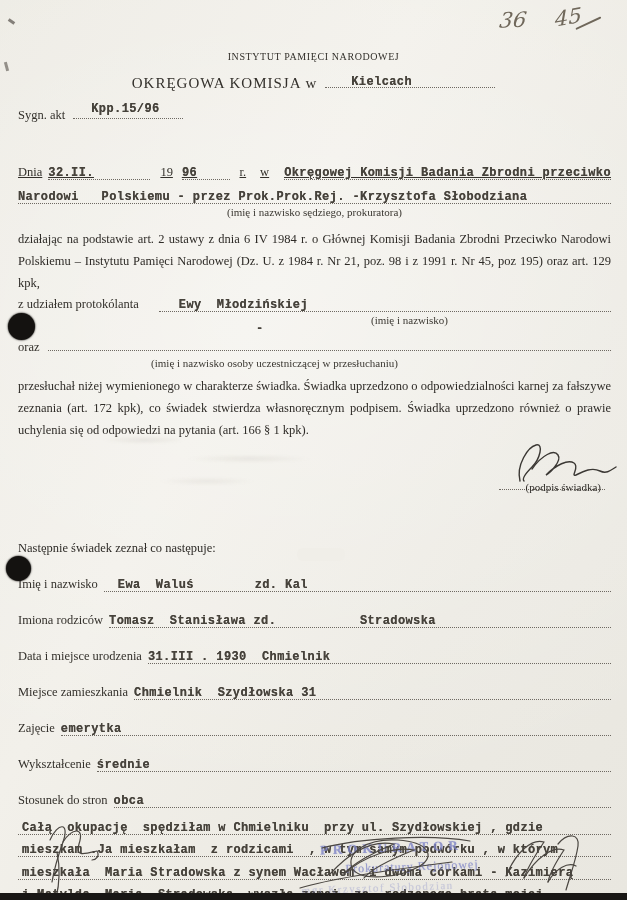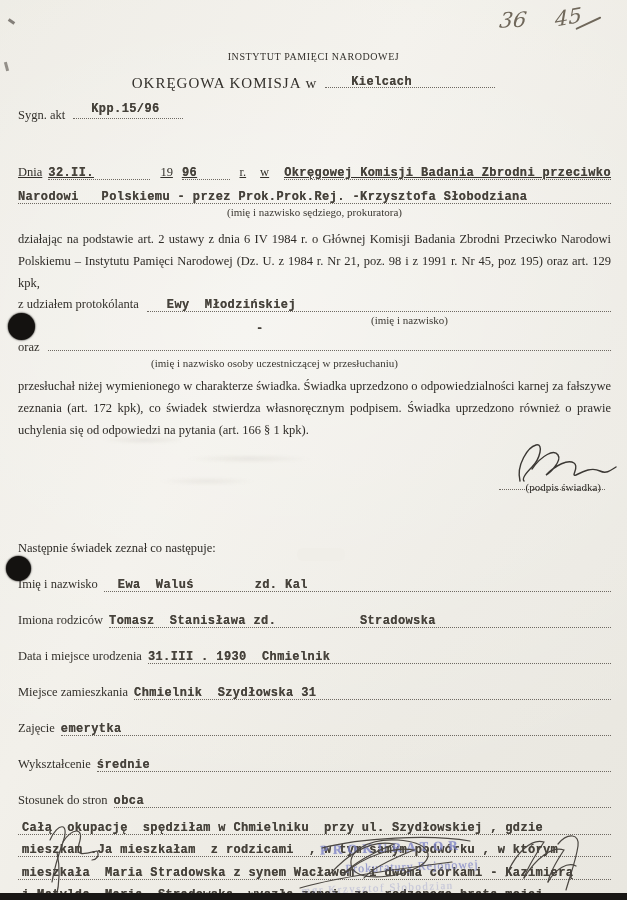--- a/index.html
+++ b/index.html
@@ -140,21 +140,21 @@
       <span class="dotfill">
         <span class="typed raised" style="left:18px;">Narodowi   Polskiemu - przez Prok.Prok.Rej. -Krzysztofa Słobodziana</span>
       </span>
     </div>
     <div class="caption">(imię i nazwisko sędziego, prokuratora)</div>
 
     <div class="para">działając na podstawie art. 2 ustawy z dnia 6 IV 1984 r. o Głównej Komisji Badania Zbrodni Przeciwko Narodowi Polskiemu – Instytutu Pamięci Narodowej (Dz. U. z 1984 r. Nr 21, poz. 98 i z 1991 r. Nr 45, poz 195) oraz art. 129 kpk,</div>
 
     <div class="frow printed" style="margin-top:3px;">
       <span class="plabel">z udziałem protokólanta</span>
-      <span class="dotfill" style="margin-left:8px;padding-left:20px;">
+      <span class="dotfill" style="margin-left:20px;padding-left:20px;">
         <span class="typed raised" style="left:44px;bottom:4px;">Ewy  Młodzińskiej</span>
       </span>
     </div>
     <div class="caption" style="padding-left:190px;">(imię i nazwisko)</div>
 
     <div style="position:relative;height:10px;">
       <span class="typed" style="position:absolute;left:238px;top:-4px;">-</span>
     </div>
 
     <div class="frow printed">

